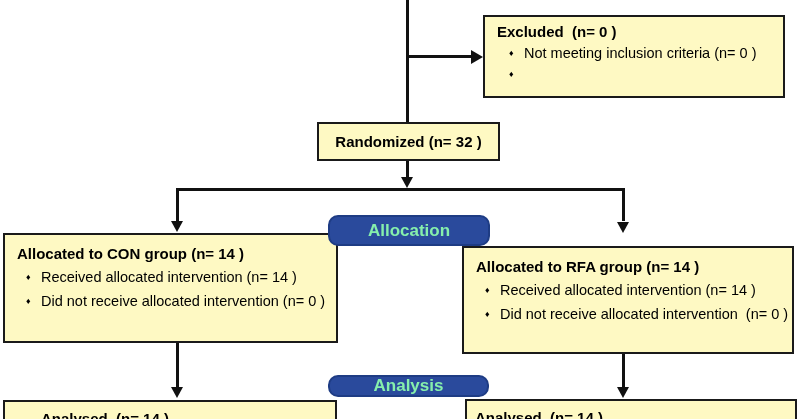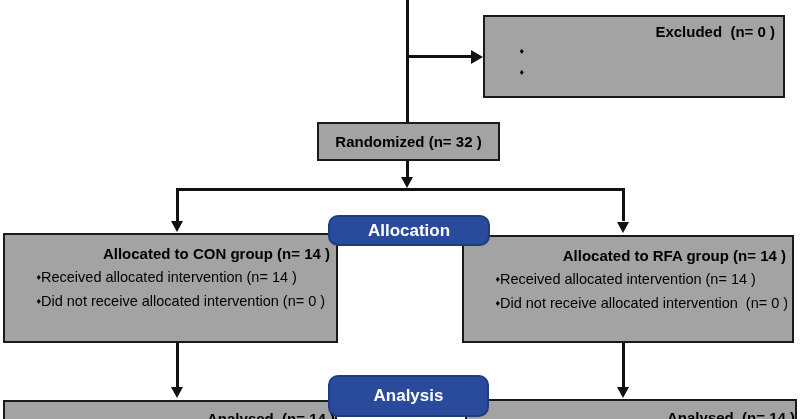--- a/index.html
+++ b/index.html
@@ -18,44 +18,44 @@
   }
   
   .hline,.vline{position:absolute;background:var(--line,#111);}
   .arrow-down{position:absolute;width:0;height:0;
     border-left:6px solid transparent;border-right:6px solid transparent;
     border-top:11px solid var(--line,#111);}
   .arrow-right{position:absolute;width:0;height:0;
     border-top:7px solid transparent;border-bottom:7px solid transparent;
     border-left:12px solid var(--line,#111);}
   
-  .fbox{position:absolute;background:#a3a3a3;border:2px solid var(--box-border,#1a1a1a);text-align:right;}
+  .fbox{position:absolute;background:#fef9c3;border:2px solid var(--box-border,#1a1a1a);}
   .box-title{font-weight:bold;font-size:15px;line-height:22px;white-space:pre;}
   .bullet-row{display:flex;align-items:baseline;line-height:21px;font-size:14.5px;white-space:pre;}
   .bullet{flex:0 0 15px;font-size:9px;transform:translateY(-2px);}
   #box-excluded{left:483px;top:15px;width:302px;height:83px;padding:4px 8px 0 12px;}
   #box-excluded .bullet-row{padding-left:12px;}
   #box-randomized{left:317px;top:122px;width:183px;height:39px;
     display:flex;align-items:center;justify-content:center;}
   #box-randomized .box-title{line-height:normal;}
   .alloc-box{padding:8px 6px 0 12px;}
   .alloc-box .box-title{margin-bottom:1px;}
   .alloc-box .bullet-row{line-height:22px;padding-left:9px;}
   #box-alloc-con{left:3px;top:233px;width:335px;height:110px;}
-  #box-alloc-rfa{left:462px;top:235px;width:332px;height:108px;}
+  #box-alloc-rfa{left:462px;top:246px;width:332px;height:108px;}
   #box-analysed-con{left:3px;top:400px;width:334px;height:60px;padding:6px 0 0 36px;}
   #box-analysed-rfa{left:465px;top:399px;width:332px;height:60px;padding:6px 0 0 8px;}
   
   .badge{position:absolute;z-index:5;
     background:var(--badge-fill,#2a4a9c);
     border:2px solid var(--badge-border,#1e3c84);
-    border-radius:10px;color:#ffffff;font-weight:bold;font-size:17px;
+    border-radius:10px;color:#86efac;font-weight:bold;font-size:17px;
     display:flex;align-items:center;justify-content:center;}
   #badge-allocation{left:328px;top:215px;width:162px;height:31px;}
-  #badge-analysis{left:328px;top:375px;width:161px;height:42px;text-align:center;}
+  #badge-analysis{left:328px;top:375px;width:161px;height:22px;text-align:center;}
 </style>
 </head>
 <body>
 
 <div class="stage">
 
   <div class="vline" style="left:406px;top:0;width:3px;height:122px"></div>
   <div class="hline" style="left:408px;top:55px;width:64px;height:3px"></div>
   <div class="arrow-right" style="left:471px;top:50px"></div>
 
@@ -70,20 +70,21 @@
 
   <div class="vline" style="left:176px;top:343px;width:3px;height:44px"></div>
   <div class="arrow-down" style="left:171px;top:387px"></div>
   <div class="vline" style="left:622px;top:343px;width:3px;height:44px"></div>
   <div class="arrow-down" style="left:617px;top:387px"></div>
 
   <div class="fbox" id="box-excluded">
     <div class="box-title">Excluded  (n= 0 )</div>
     <div class="bullet-row">
       <span class="bullet">♦</span>
+      <span>Not meeting inclusion criteria (n= 0 )</span>
     </div>
     <div class="bullet-row">
       <span class="bullet">♦</span>
     </div>
   </div>
 
   <div class="fbox" id="box-randomized">
     <div class="box-title">Randomized (n= 32 )</div>
   </div>
 

